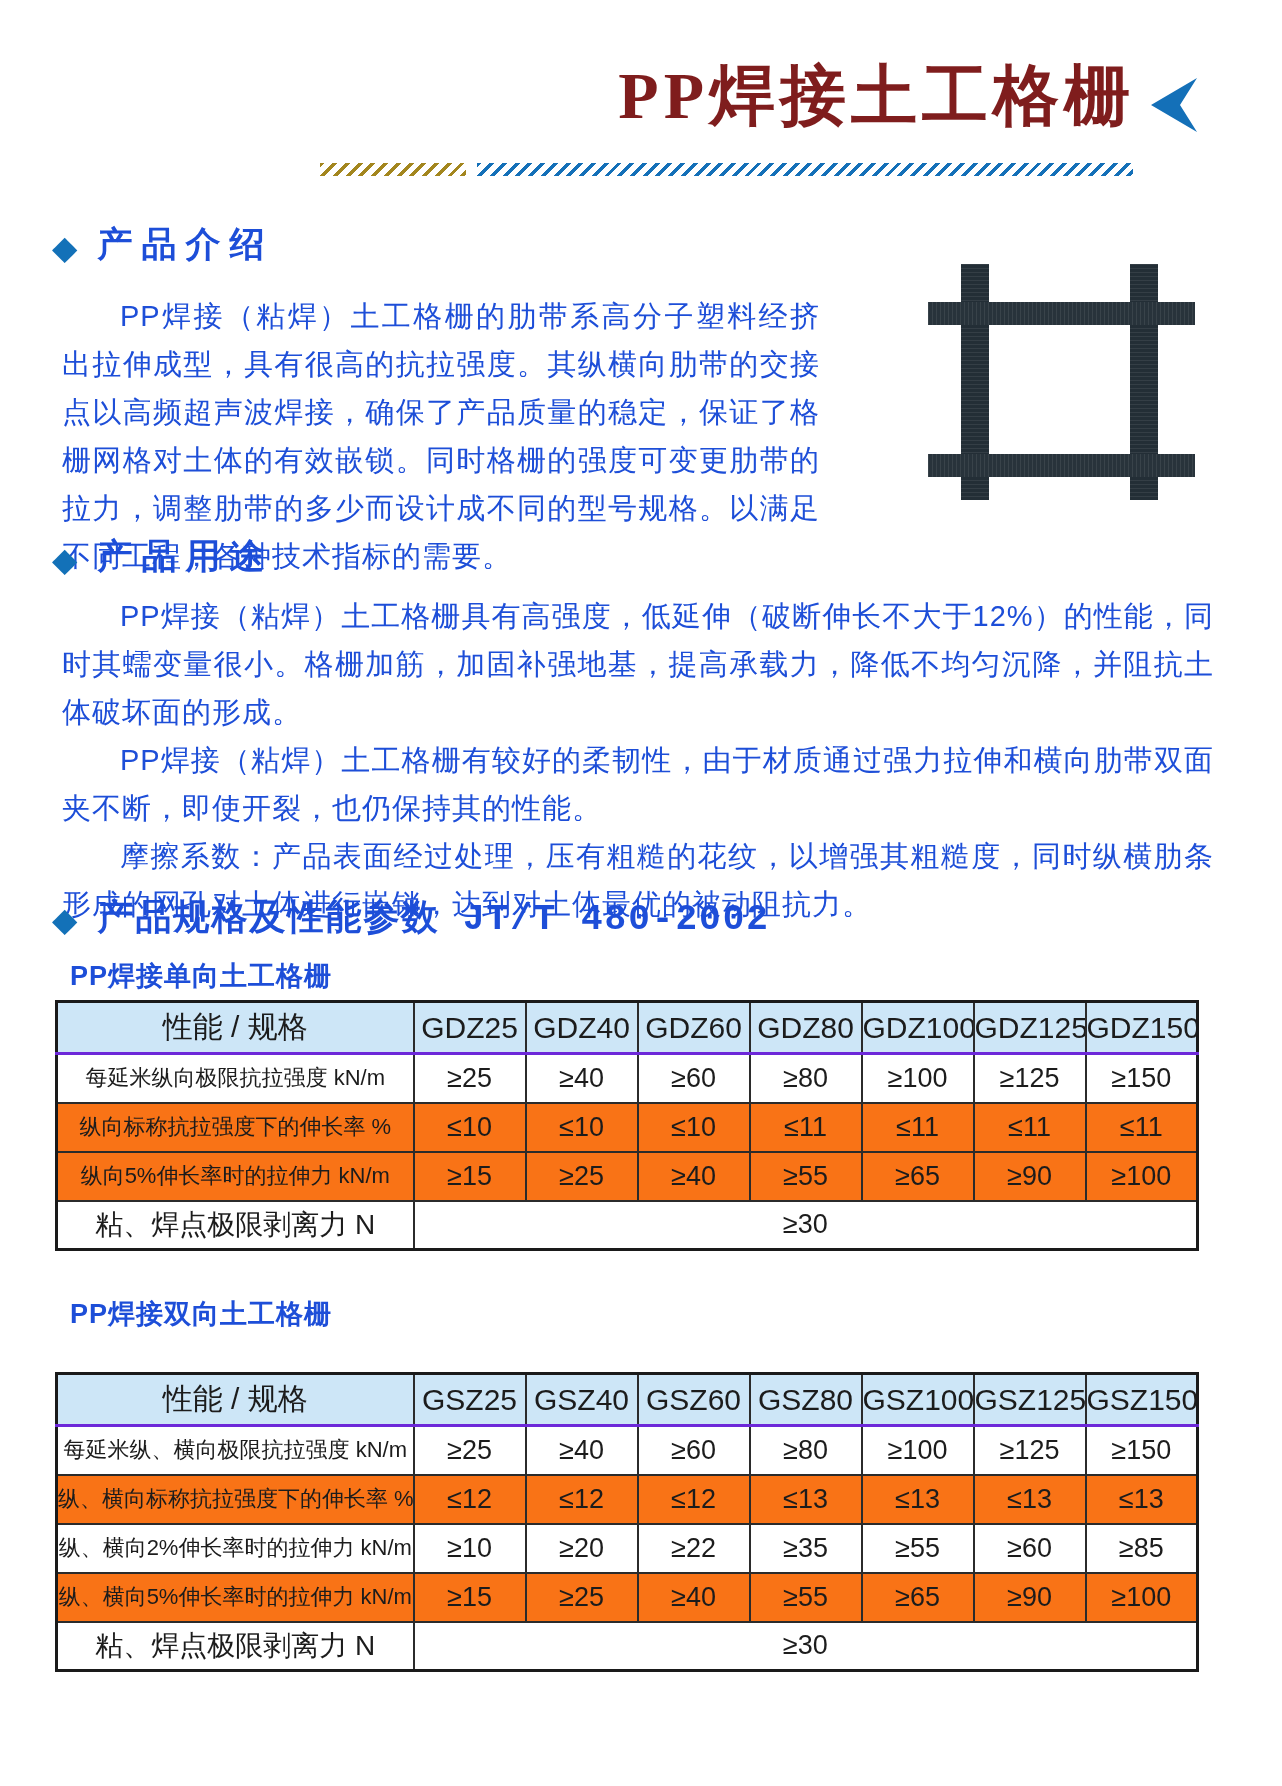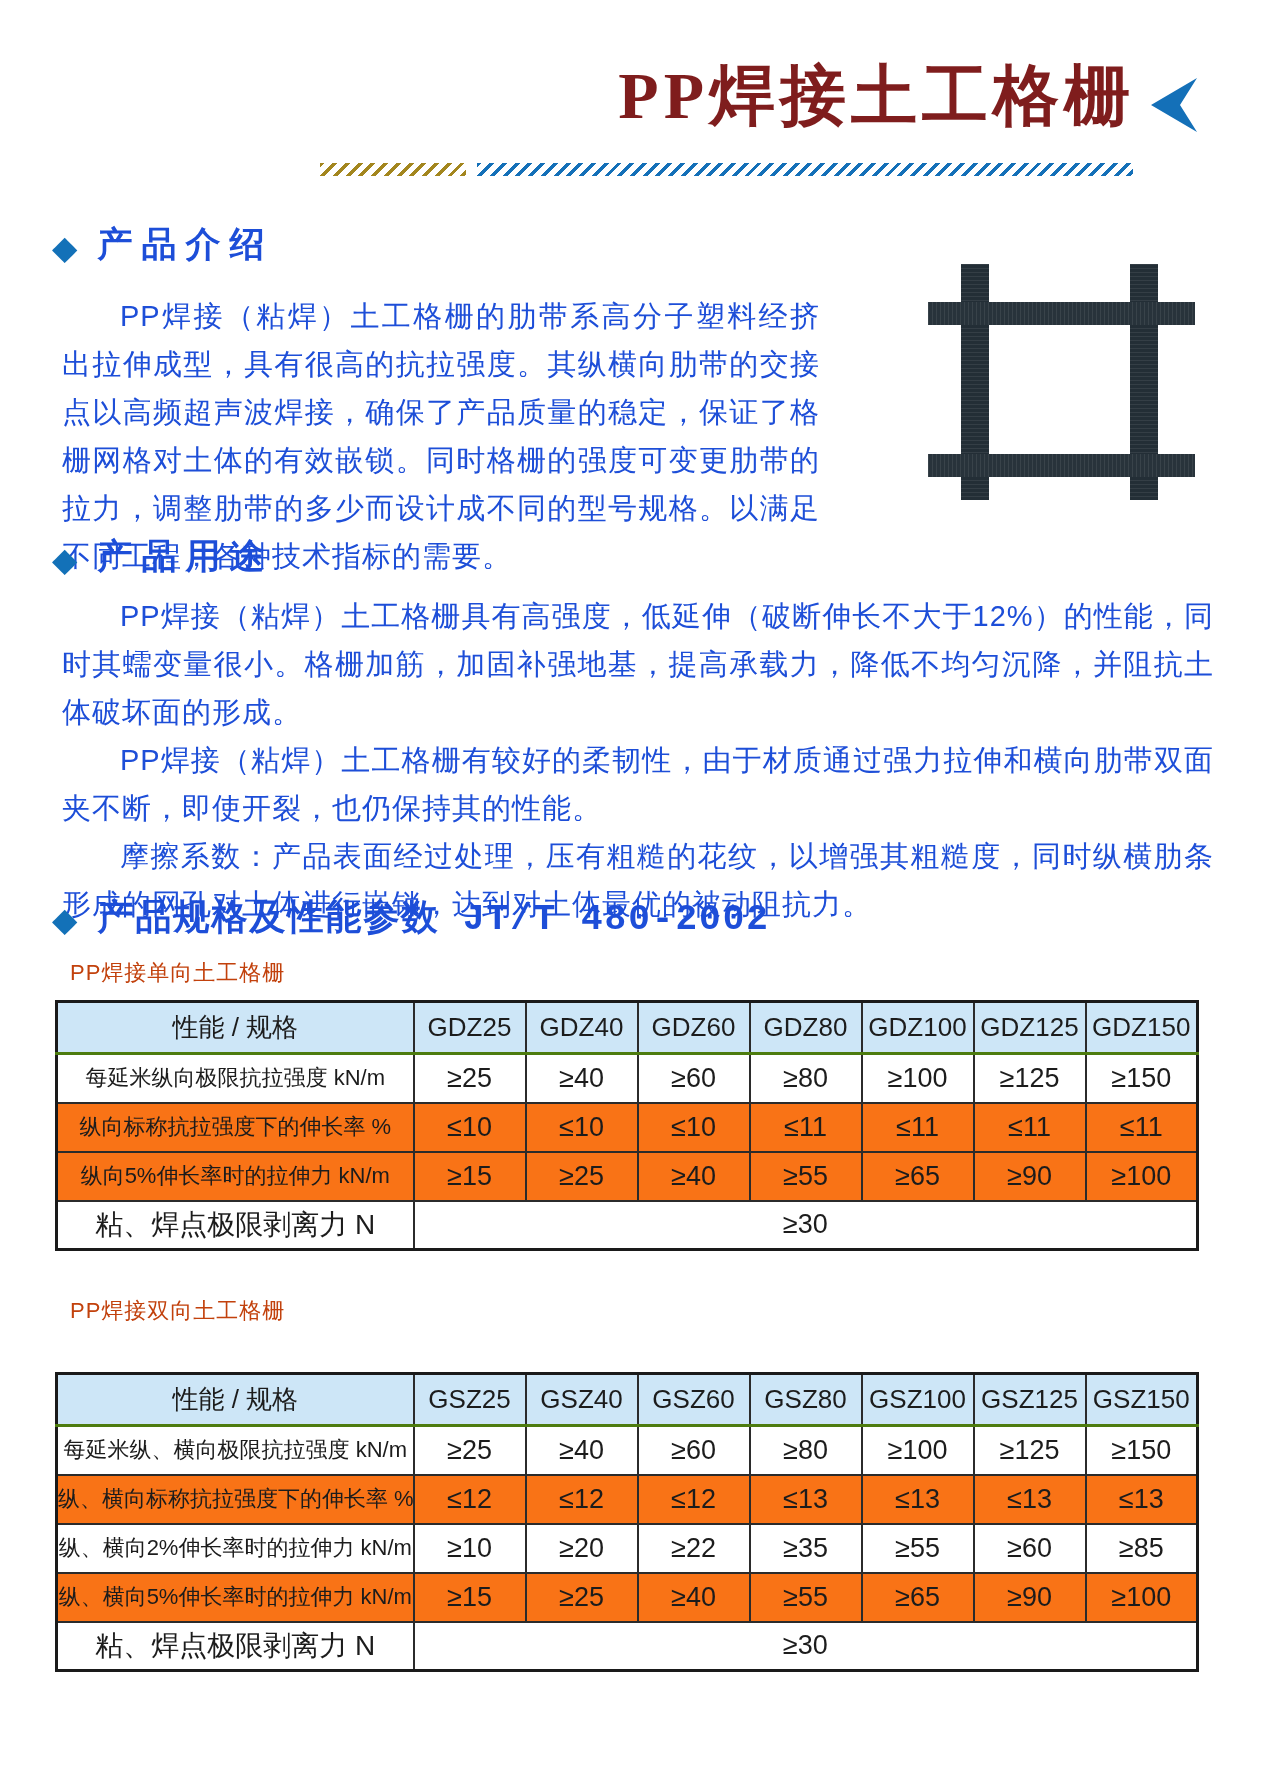--- a/index.html
+++ b/index.html
@@ -54,30 +54,30 @@
   }
   .strap.h {
     height:23px; left:0; width:267px;
     background-image:repeating-linear-gradient(90deg, rgba(255,255,255,0.08) 0 1px, rgba(0,0,0,0) 1px 4px);
     background-color:#28333b;
   }
   .strap.v1 { left:33px; } .strap.v2 { left:202px; }
   .strap.h1 { top:38px; }  .strap.h2 { top:190px; }
 
   
-  .tbl-caption { position:absolute; left:70px; font-size:22px; font-weight:normal; color:#c2410c; letter-spacing:1px; }
+  .tbl-caption { position:absolute; left:70px; font-size:27px; font-weight:bold; color:#1d4ed8; letter-spacing:1px; }
 
   
   table.spec { position:absolute; left:55px; width:1142px; border-collapse:collapse; table-layout:fixed; }
   table.spec td, table.spec th {
     border:2px solid #2b2b2b; text-align:center; vertical-align:middle;
     overflow:hidden; white-space:nowrap; background:#ffffff;
   }
   table.spec { border:3px solid #1a1a1a; }
-  table.spec tr.hd th { height:52px; background:#cde6f7; font-weight:normal; font-size:26px; border-bottom:3px solid #4d7c0f; }
+  table.spec tr.hd th { height:52px; background:#cde6f7; font-weight:normal; font-size:30px; border-bottom:3px solid #6d28d9; }
   table.spec tr.bd td { height:49px; font-size:27px; }
   table.spec tr.bd td.lbl { font-size:22px; letter-spacing:0; }
   table.spec tr.alt td { background:#f97316; }
   table.spec tr.ft td { height:49px; font-size:27px; }
   table.spec tr.ft td.lbl { font-size:28px;margin-left:12px; }
 
   .t1 { top:1000px; } .t2 { top:1372px; }
   .cap1 { top:958px; } .cap2 { top:1296px; }
   .sh1 { top:228px; } .sh2 { top:540px; } .sh3 { top:900px; }
   .intro-text { top:292px; width:758px; }

